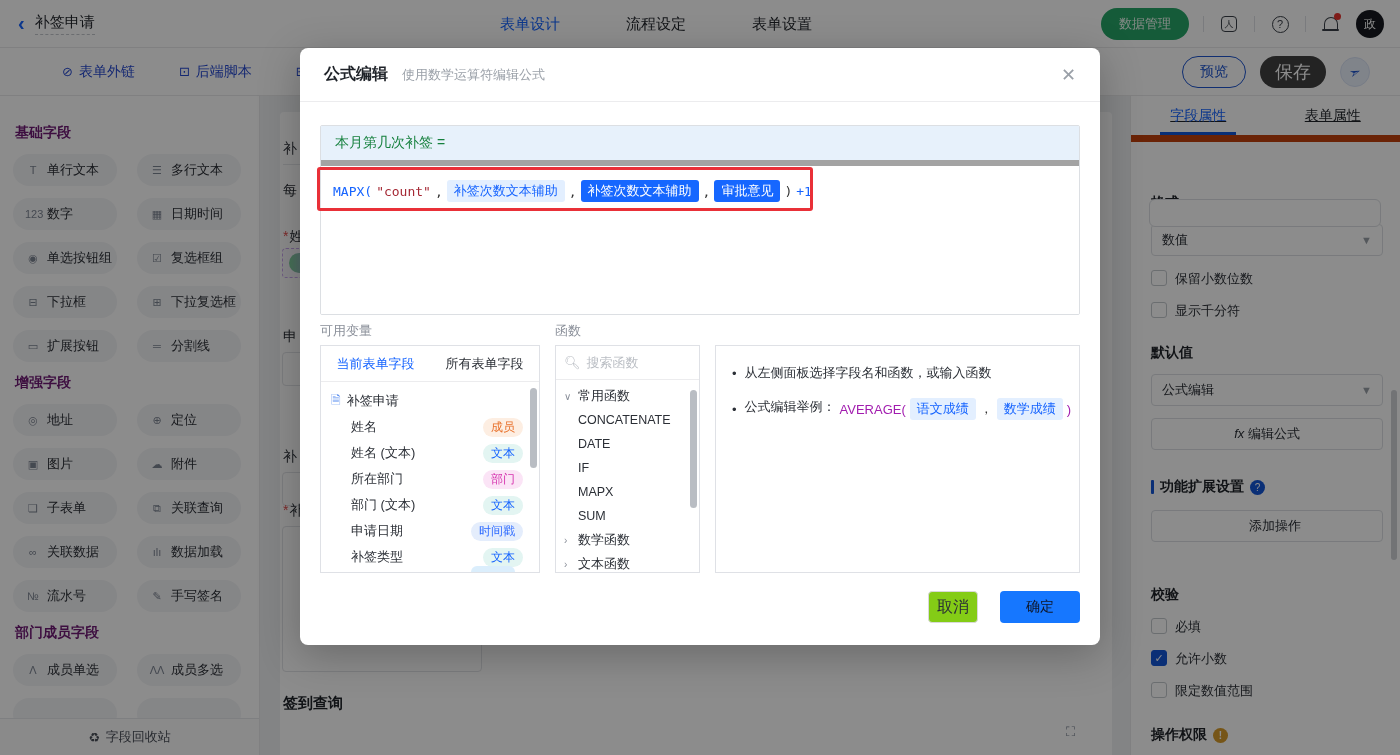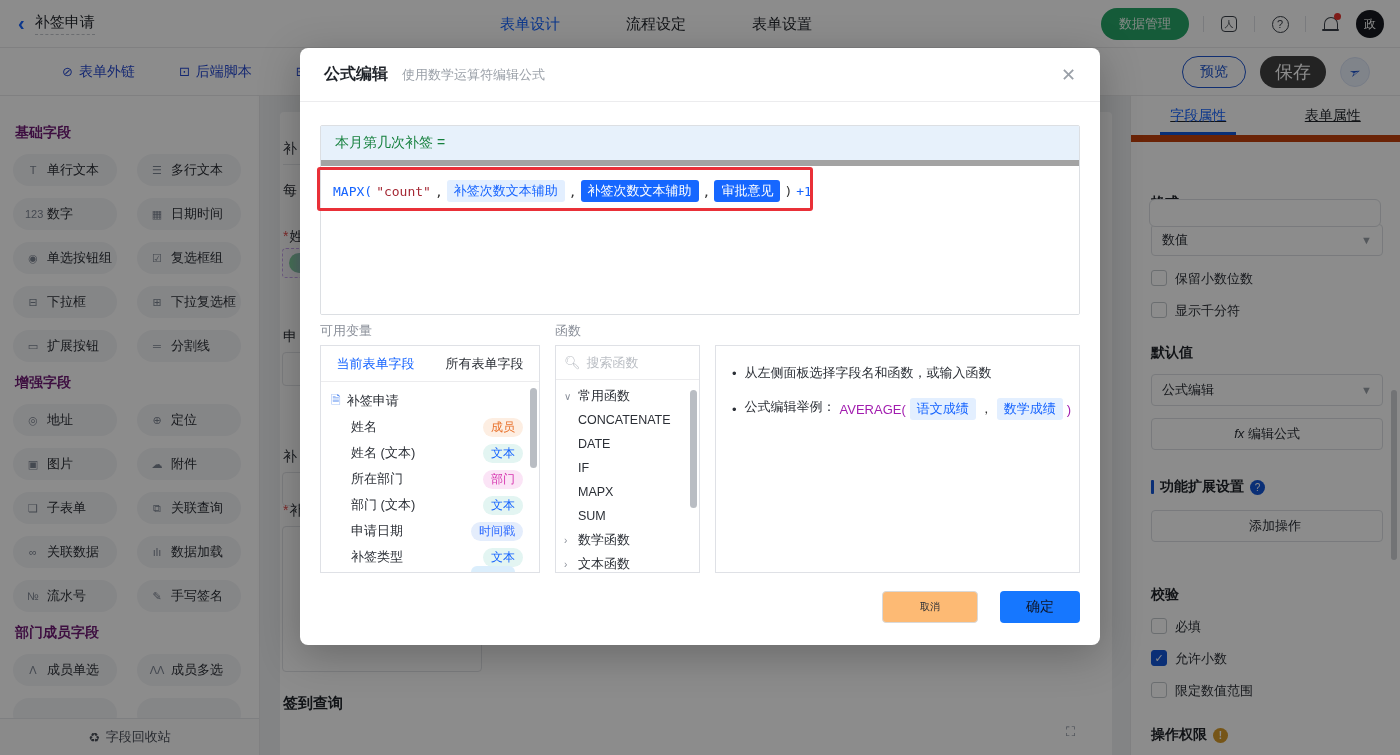--- a/index.html
+++ b/index.html
@@ -125,21 +125,21 @@
   .frow.item { padding-left:22px; font-size:12.5px; }
   .fscroll { position:absolute; right:2px; top:44px; width:7px; height:118px; background:#b9bdc3; border-radius:4px; }
 
   .hpanel { position:absolute; left:415px; top:297px; width:365px; height:228px; border:1px solid #dfe1e6; padding:18px 16px; }
   .hrow { display:flex; gap:8px; font-size:13px; color:#2b2f36; margin-bottom:16px; align-items:center; }
   .hrow .bullet { color:#2b2f36; }
   .tok-fn2 { color:#a21caf; }
   .hexample { display:flex; align-items:flex-start; gap:4px; white-space:nowrap; }
 
   .m-foot { position:absolute; right:20px; bottom:22px; display:flex; gap:22px; }
-  .btn-cancel { width:96px; height:32px; border:1px solid #d9d9d9; border-radius:4px; background:#fdba74; color:#2b2f36; font-size:10px; cursor:pointer; }
+  .btn-cancel { width:50px; height:32px; border:1px solid #d9d9d9; border-radius:4px; background:#84cc16; color:#2b2f36; font-size:16px; cursor:pointer; }
   .btn-ok { width:80px; height:32px; border:none; border-radius:4px; background:#1677ff; color:#0f172a; font-size:14px; cursor:pointer; }
 </style>
 </head>
 <body>
 
 <div id="app">
 
   <div class="topnav">
     <span class="back">‹</span>
     <span class="apptitle">补签申请</span>

